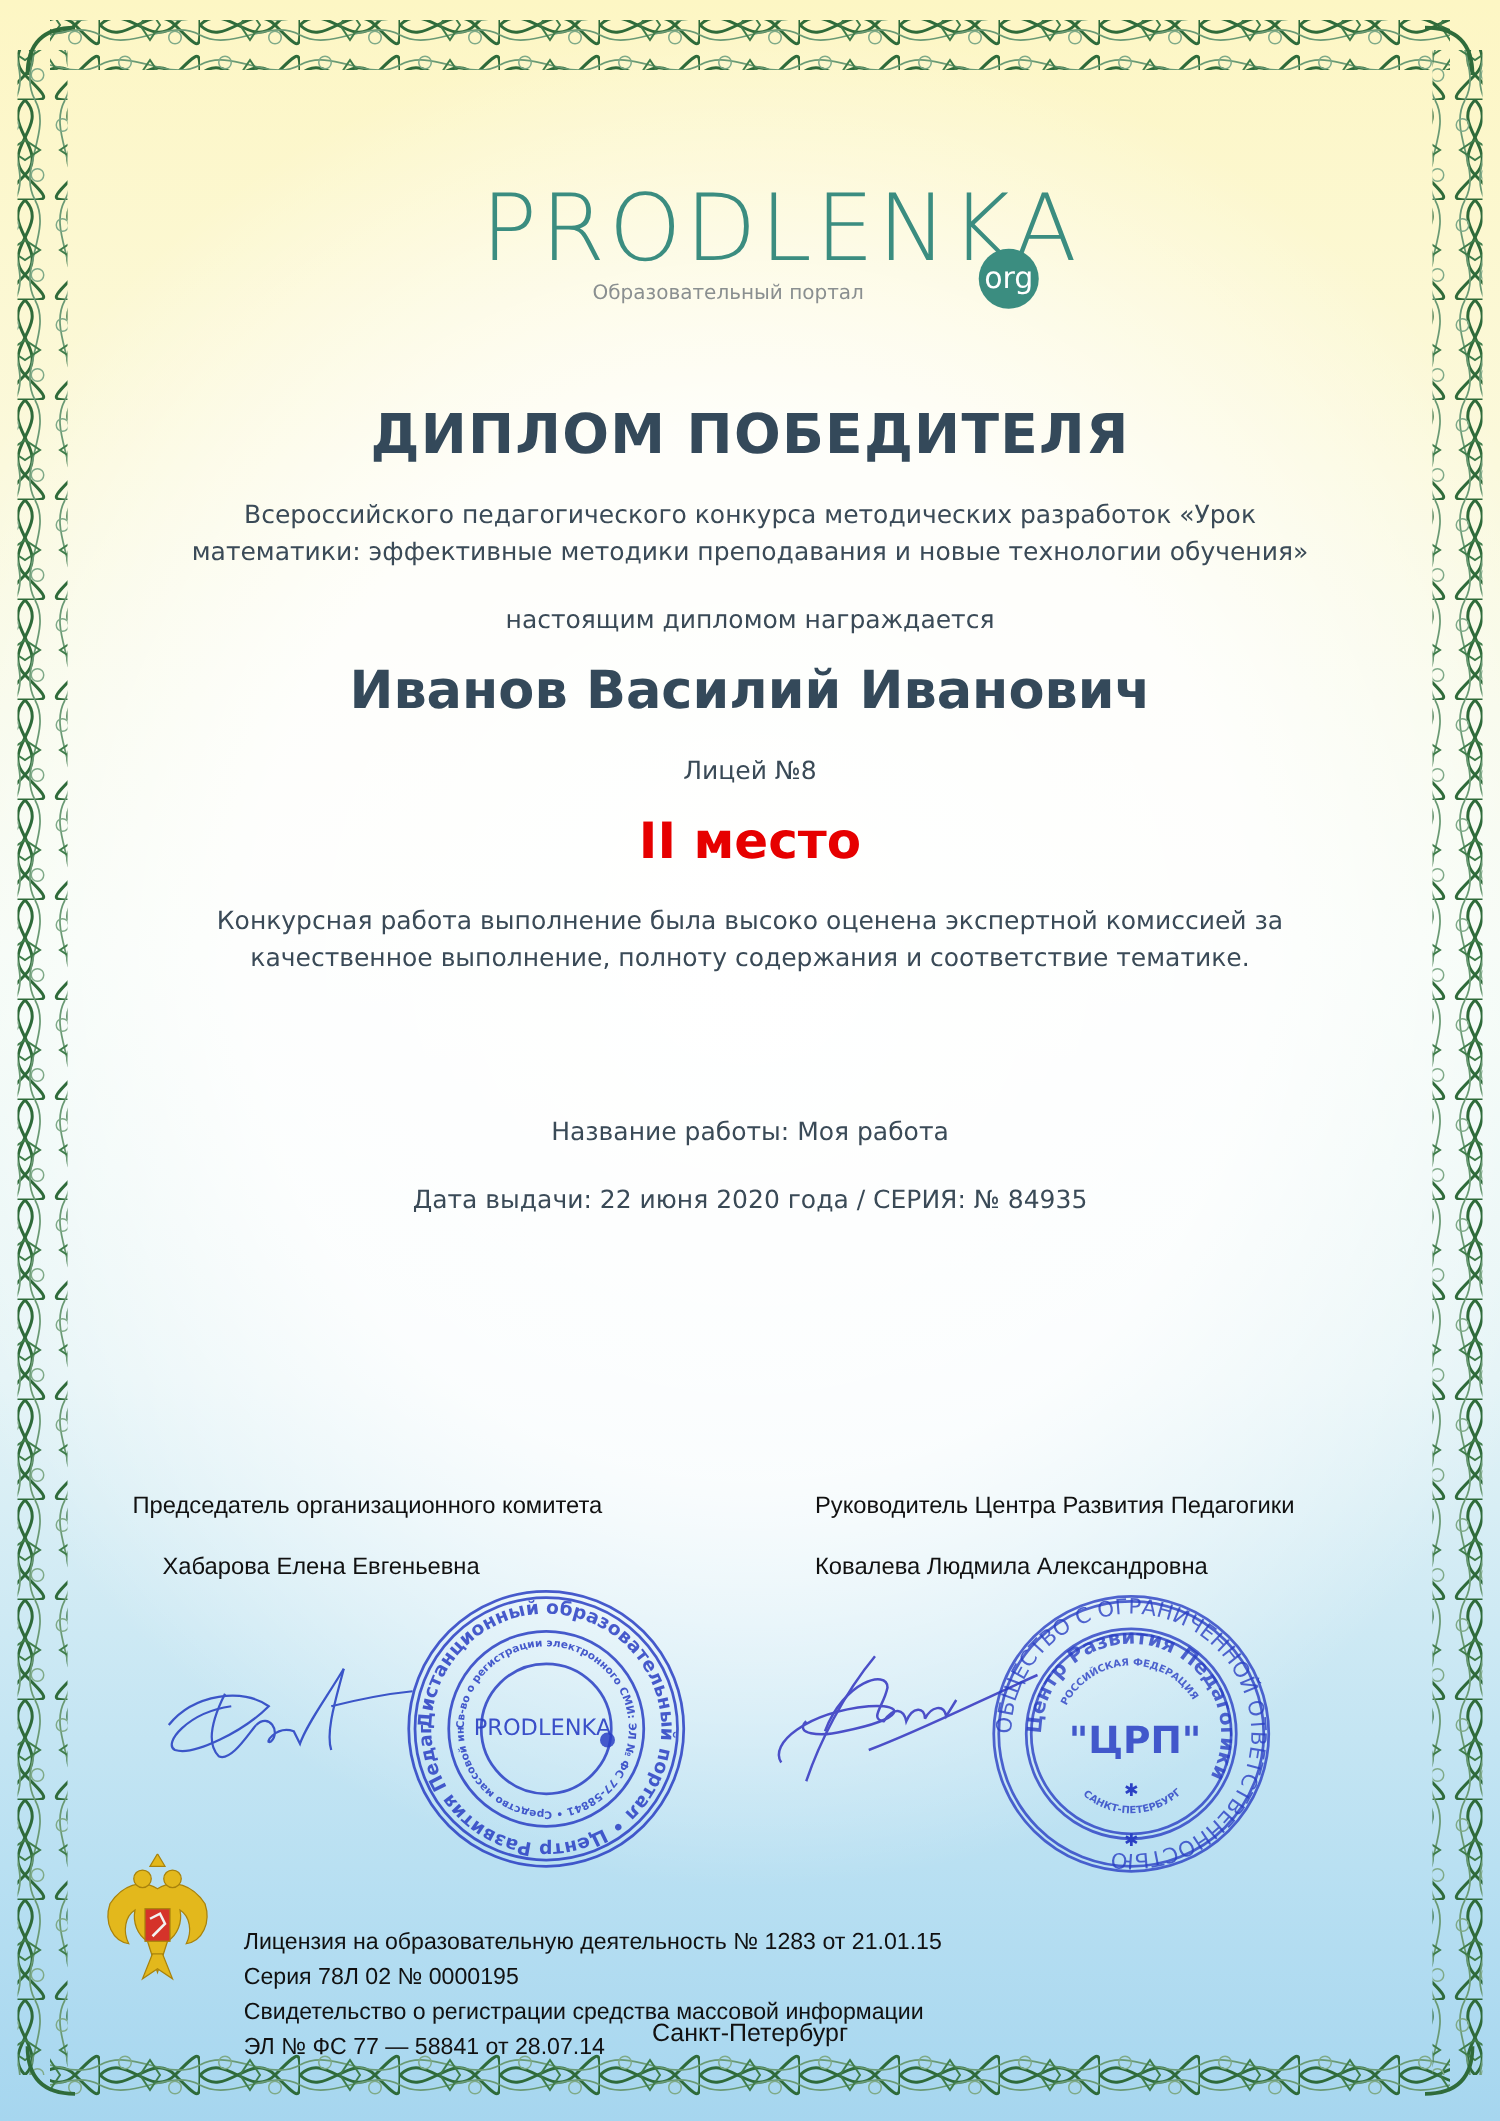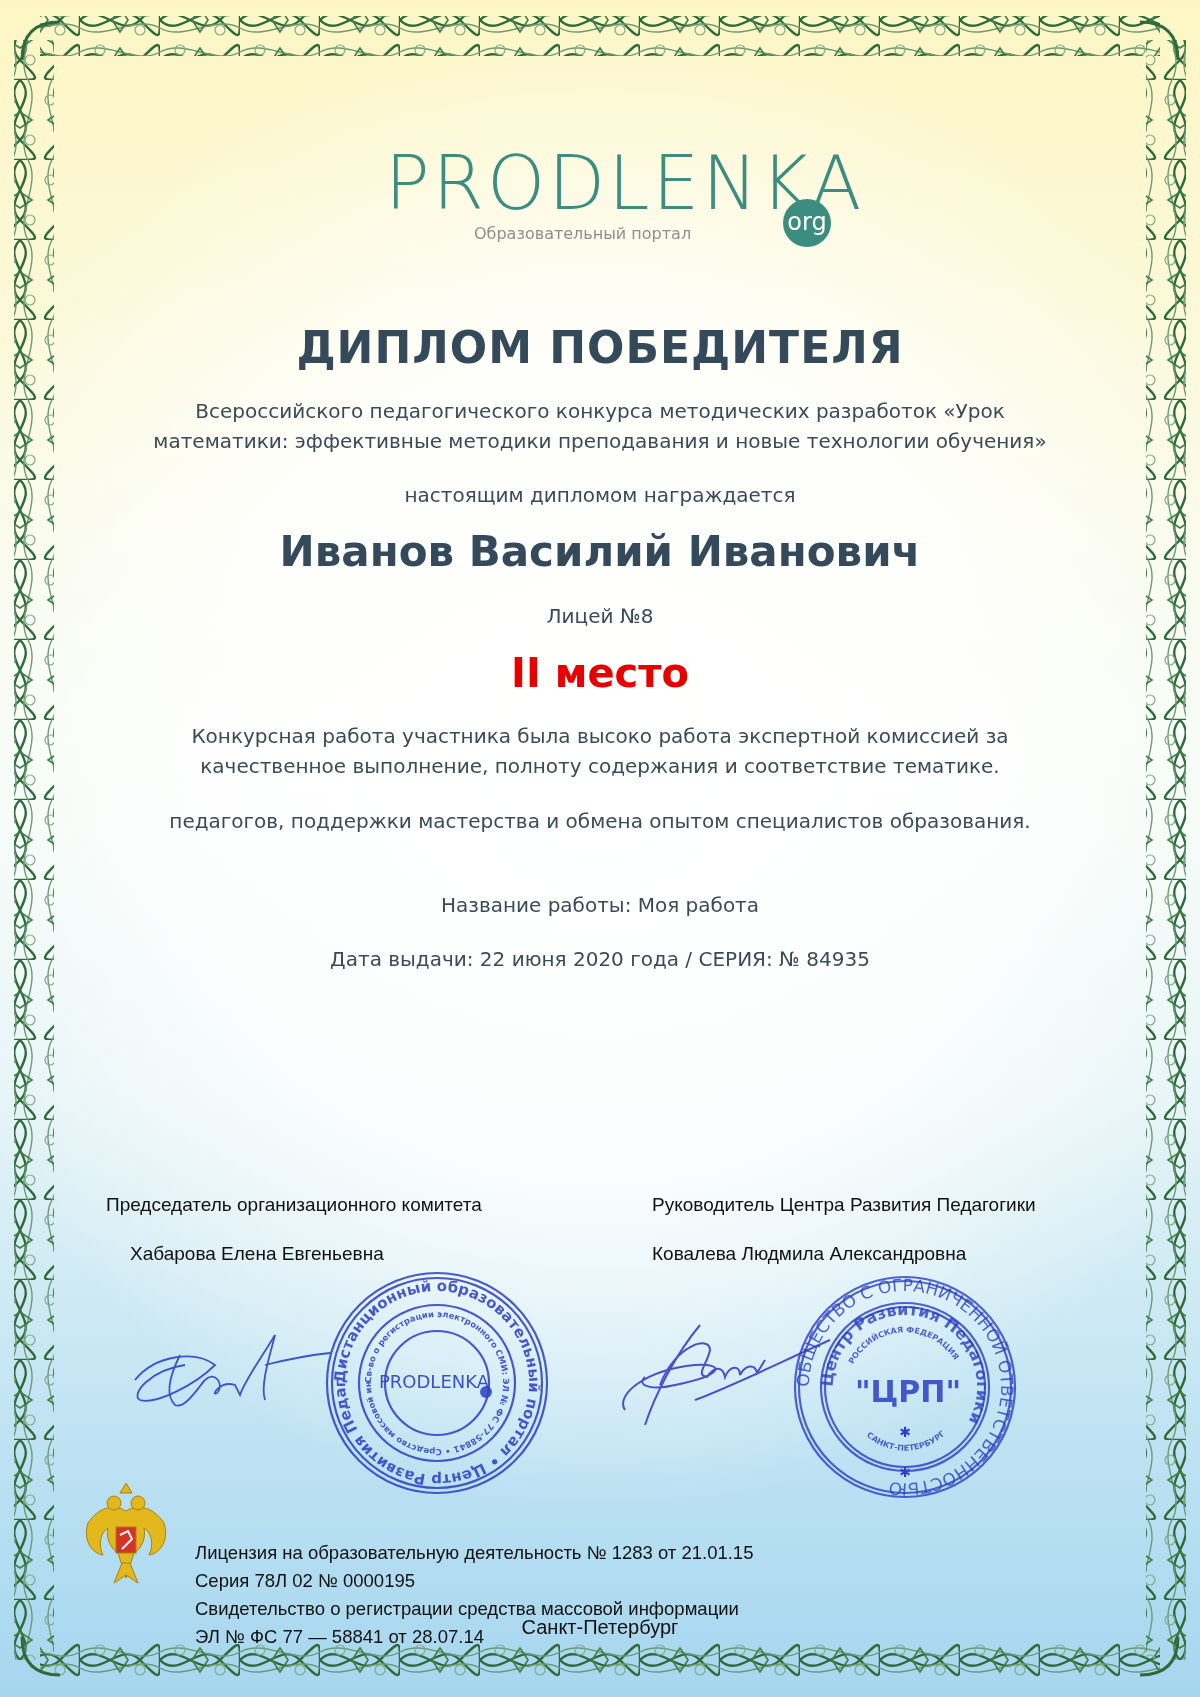--- a/index.html
+++ b/index.html
@@ -81,26 +81,25 @@
 
 <div class="abs center text" style="top:480px;">настоящим дипломом награждается</div>
 
 <div class="abs center name">Иванов Василий Иванович</div>
 
 <div class="abs center text" style="top:601px;">Лицей №8</div>
 
 <div class="abs center place">II место</div>
 
 <div class="abs center text" style="top:721px;">
-  <div>Конкурсная работа участника была высоко работа экспертной комиссией за</div>
+  <div>Конкурсная работа выполнение была высоко оценена экспертной комиссией за</div>
   <div>качественное выполнение, полноту содержания и соответствие тематике.</div>
 </div>
 
 <div class="abs center text" style="top:806px;">
-  <div>педагогов, поддержки мастерства и обмена опытом специалистов образования.</div>
 </div>
 
 <div class="abs center text" style="top:890px;">Название работы: Моя работа</div>
 
 <div class="abs center text" style="top:944px;">Дата выдачи: 22 июня 2020 года / СЕРИЯ: № 84935</div>
 
 <div class="abs sig-text" style="left:106px; top:1194px;">Председатель организационного комитета</div>
 <div class="abs sig-text" style="left:106px; top:1243px;margin-left:24px;">Хабарова Елена Евгеньевна</div>
 <div class="abs sig-text" style="left:652px; top:1194px;">Руководитель Центра Развития Педагогики</div>
 <div class="abs sig-text" style="left:652px; top:1243px;">Ковалева Людмила Александровна</div>

